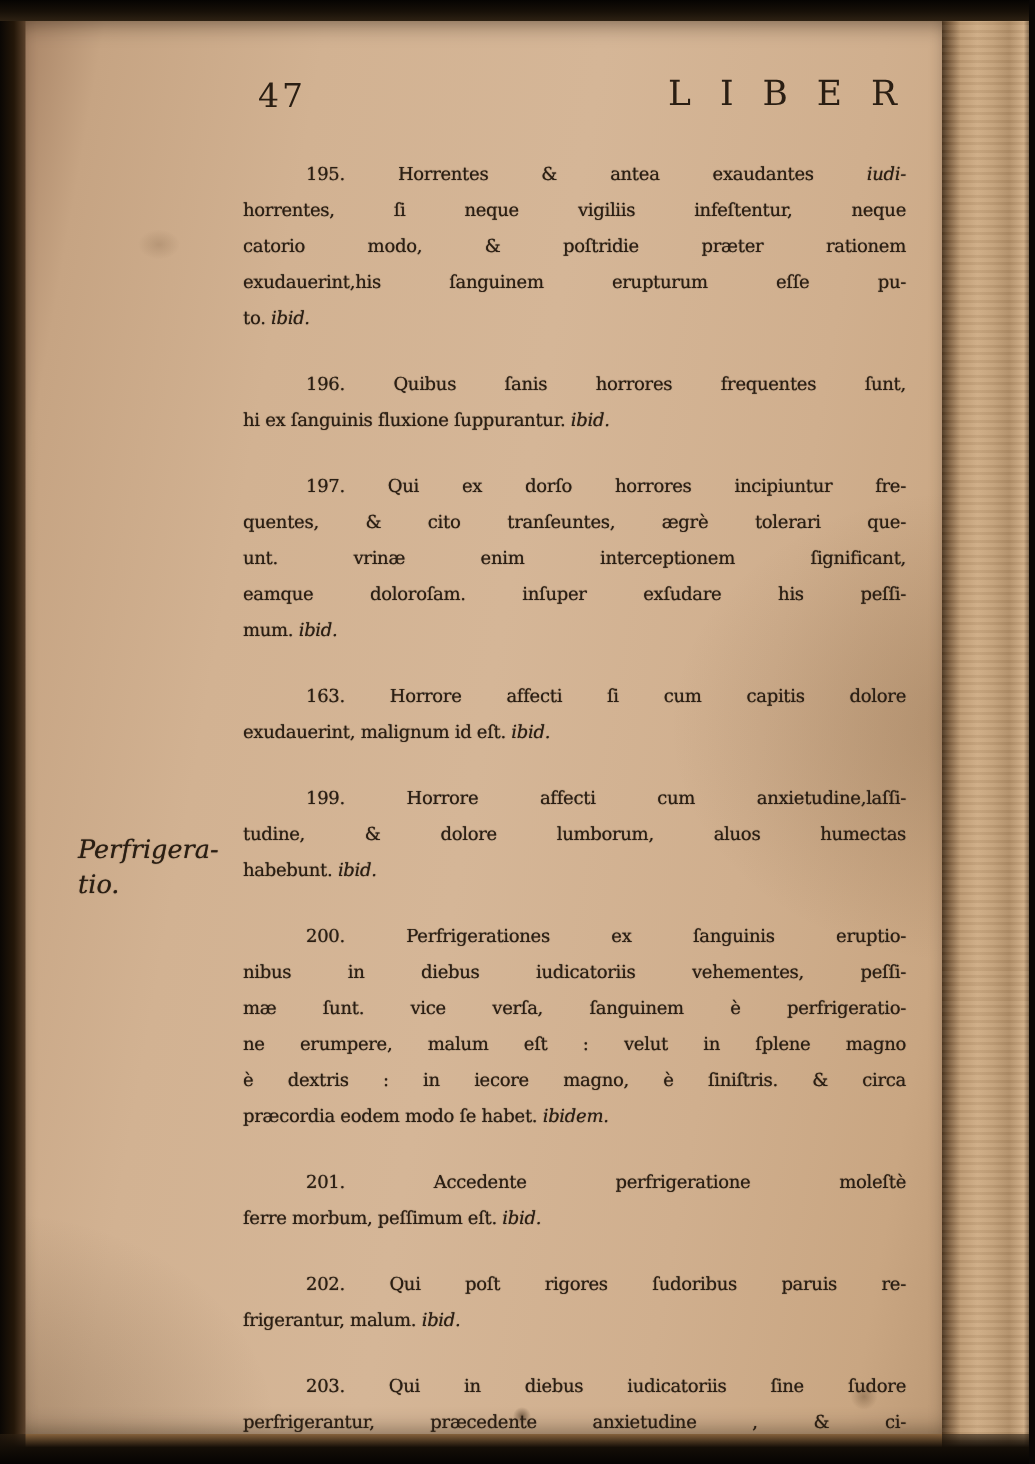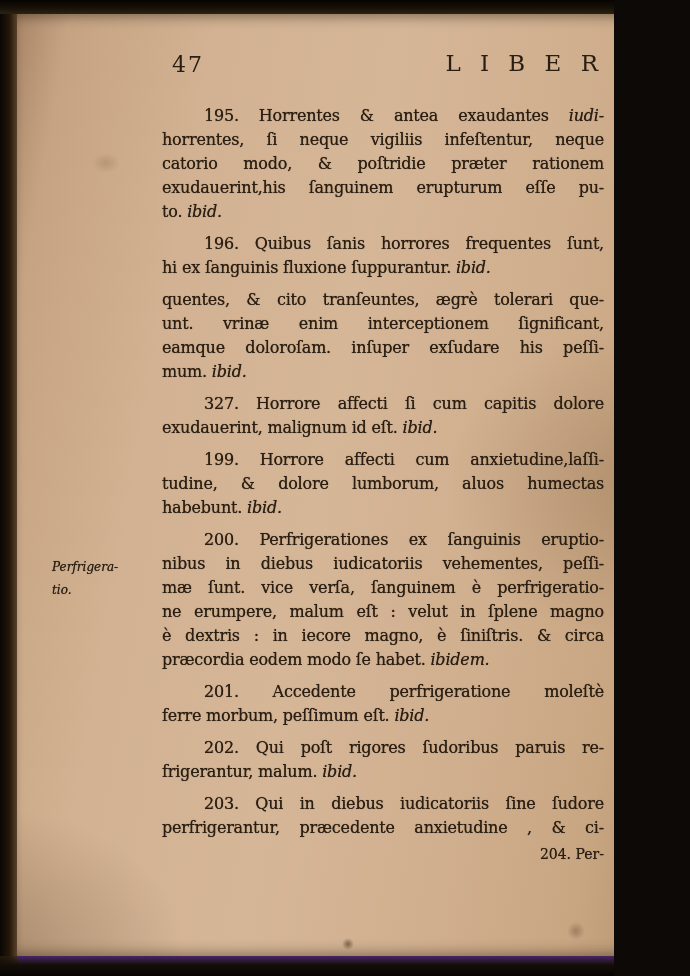--- a/index.html
+++ b/index.html
@@ -3,22 +3,22 @@
 <meta charset="utf-8">
 <style>
   html,body{margin:0;padding:0;}
   body{
     width:690px;height:976px;
     background:#0c0906;
     font-family:"DejaVu Serif", serif;
     overflow:hidden;
   }
   .scan{
-    position:relative;width:614px;height:976px;overflow:hidden;
-    background:#6d28d9;
+    position:relative;width:690px;height:976px;overflow:hidden;
+    background:#fdba74;
   }
   
   .edge-top{
     position:absolute;left:0;top:0;width:690px;height:14px;z-index:5;
     background:linear-gradient(180deg,#060402 0%,#171008 55%,#2d2113 100%);
   }
   .edge-bottom{
     position:absolute;left:0;top:956px;width:690px;height:20px;z-index:5;
     background:linear-gradient(180deg,#30221395 0%,#140e07 45%,#050302 100%);
   }
@@ -56,35 +56,35 @@
   .page-number{
     position:absolute;left:10px;top:2px;
     font-size:22px;letter-spacing:2px;
   }
   .running-title{
     position:absolute;left:0;right:0;top:0;text-align:right;
     font-size:23px;letter-spacing:6px;text-indent:30px;
   }
   .text-block{
     margin:24px 24px 0 146px;width:442px;
-    font-size:16px;line-height:24px;letter-spacing:-0.2px;
+    font-size:12px;line-height:24px;letter-spacing:-0.2px;
     text-shadow:0 0 0.7px rgba(42,30,19,0.85);
   }
-  .para{margin-top:8px;}
+  .para{margin-top:20px;}
   .para:first-child{margin-top:0;}
   .line{
     text-align:justify;text-align-last:justify;
     white-space:normal;min-height:24px;
   }
   .line.first{text-indent:42px;}
   .line.last{text-align-last:left;}
   .line em{font-style:italic;}
   .margin-note{
     position:absolute;left:36px;top:543px;width:106px;
-    font-style:italic;font-size:12px;line-height:23px;
+    font-style:italic;font-size:17px;line-height:23px;
     text-shadow:0 0 0.7px rgba(42,30,19,0.85);
   }
   .margin-note span{display:block;}
   .catchword{
     margin:6px 24px 0 146px;width:442px;
     font-size:14px;text-align:right;padding-right:2px;
     text-shadow:0 0 0.7px rgba(42,30,19,0.85);
   }
 </style>
 </head>
@@ -105,27 +105,28 @@
           <div class="line">horrentes, ſi neque vigiliis infeſtentur, neque</div>
           <div class="line">catorio modo, &amp; poſtridie præter rationem</div>
           <div class="line">exudauerint,his ſanguinem erupturum eſſe pu-</div>
           <div class="line last">to. <em>ibid.</em></div>
         </div>
         <div class="para">
           <div class="line first">196.  Quibus ſanis horrores frequentes ſunt,</div>
           <div class="line last">hi ex ſanguinis fluxione ſuppurantur. <em>ibid.</em></div>
         </div>
         <div class="para">
+          <div class="line first">197.  Qui ex dorſo horrores incipiuntur fre-</div>
           <div class="line">quentes, &amp; cito tranſeuntes, ægrè tolerari que-</div>
           <div class="line">unt. vrinæ enim interceptionem ſignificant,</div>
           <div class="line">eamque doloroſam. inſuper exſudare his peſſi-</div>
           <div class="line last">mum. <em>ibid.</em></div>
         </div>
         <div class="para">
-          <div class="line first">327.  Horrore affecti ſi cum capitis dolore</div>
+          <div class="line first">163.  Horrore affecti ſi cum capitis dolore</div>
           <div class="line last">exudauerint, malignum id eſt. <em>ibid.</em></div>
         </div>
         <div class="para">
           <div class="line first">199.  Horrore affecti cum anxietudine,laſſi-</div>
           <div class="line">tudine, &amp; dolore lumborum, aluos humectas</div>
           <div class="line last">habebunt. <em>ibid.</em></div>
         </div>
         <div class="para">
           <div class="line first">200.  Perfrigerationes ex ſanguinis eruptio-</div>
           <div class="line">nibus in diebus iudicatoriis vehementes, peſſi-</div>

